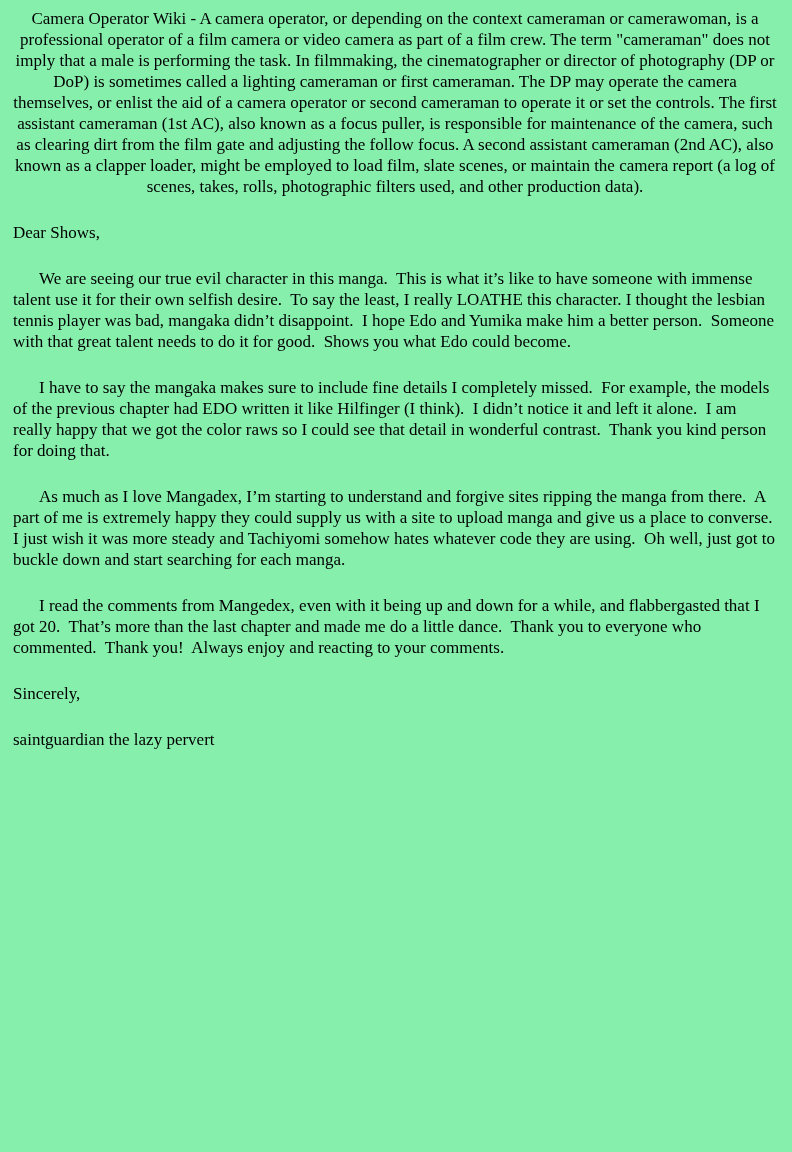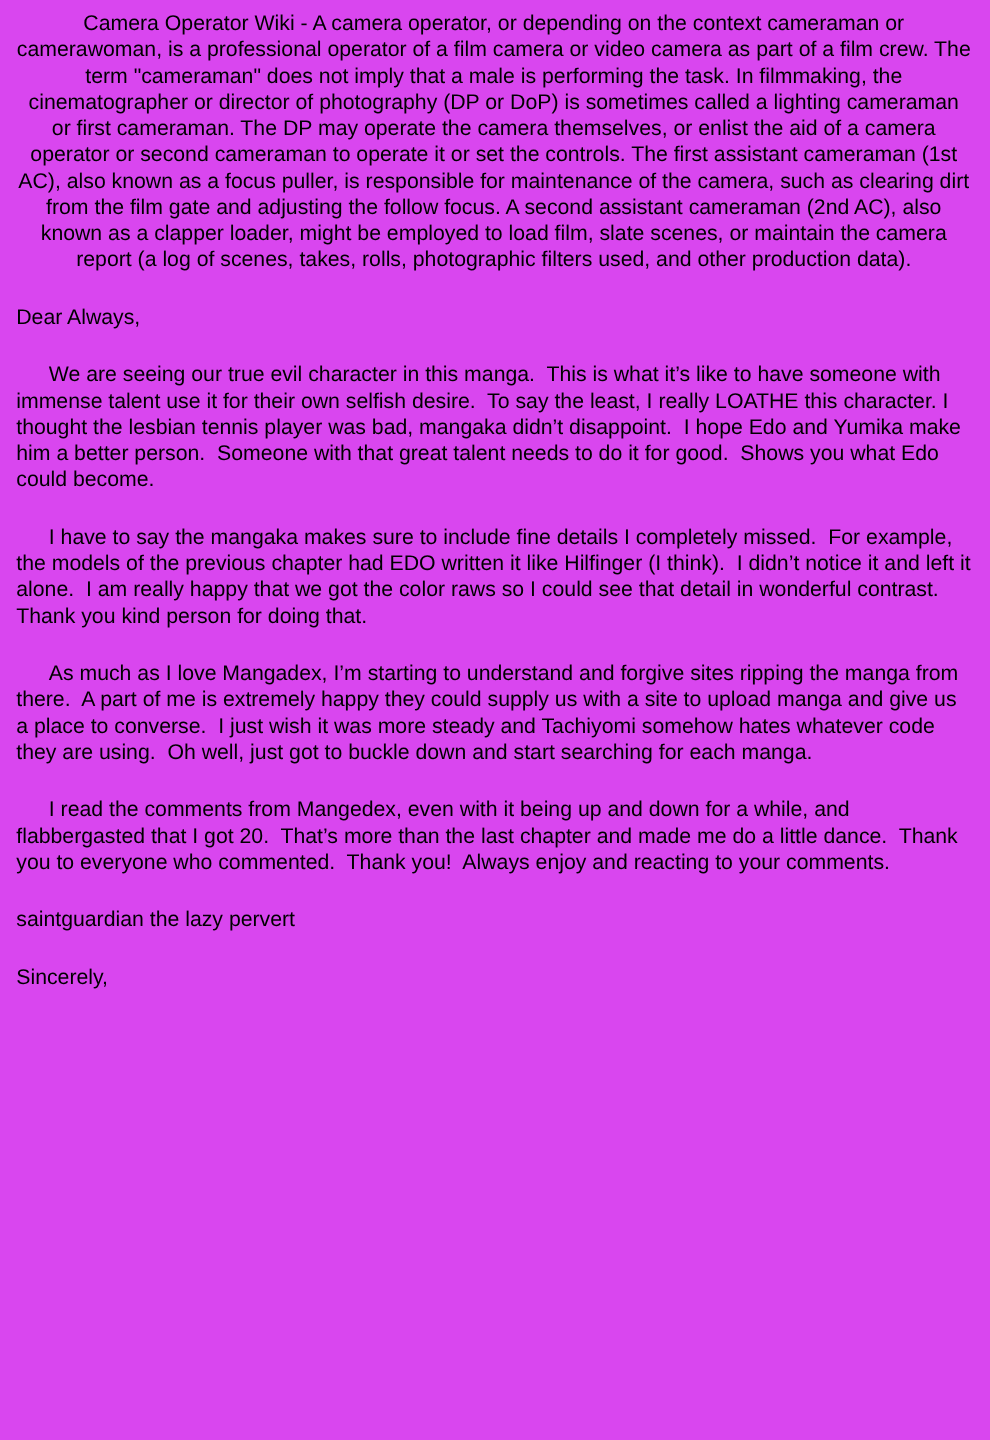--- a/index.html
+++ b/index.html
@@ -10,22 +10,22 @@
   body {
     width: 792px;
     height: 1152px;
     overflow: hidden;
   }
   .page {
     box-sizing: border-box;
     width: 792px;
     height: 1152px;
     padding: 8px 15px 0 13px;
-    background: #d946ef;
-    font-family: Liberation Sans, sans-serif;
+    background: #86efac;
+    font-family: Liberation Serif, serif;
     font-size: 17px;
     line-height: 21px;
     color: #000000;
   }
   .page p {
     margin: 0 0 25px 0;
     white-space: pre-wrap;
   }
   .para-centered {
     text-align: center;
@@ -33,26 +33,26 @@
   .para-indent {
     text-indent: 26px;
   }
 </style>
 </head>
 <body>
 
 <div class="page">
   <p class="para-centered">Camera Operator Wiki - A camera operator, or depending on the context cameraman or camerawoman, is a professional operator of a film camera or video camera as part of a film crew. The term "cameraman" does not imply that a male is performing the task. In filmmaking, the cinematographer or director of photography (DP or DoP) is sometimes called a lighting cameraman or first cameraman. The DP may operate the camera themselves, or enlist the aid of a camera operator or second cameraman to operate it or set the controls. The first assistant cameraman (1st AC), also known as a focus puller, is responsible for maintenance of the camera, such as clearing dirt from the film gate and adjusting the follow focus. A second assistant cameraman (2nd AC), also known as a clapper loader, might be employed to load film, slate scenes, or maintain the camera report (a log of scenes, takes, rolls, photographic filters used, and other production data).</p>
 
-  <p>Dear Always,</p>
+  <p>Dear Shows,</p>
 
   <p class="para-indent">We are seeing our true evil character in this manga.  This is what it’s like to have someone with immense talent use it for their own selfish desire.  To say the least, I really LOATHE this character. I thought the lesbian tennis player was bad, mangaka didn’t disappoint.  I hope Edo and Yumika make him a better person.  Someone with that great talent needs to do it for good.  Shows you what Edo could become.</p>
 
   <p class="para-indent">I have to say the mangaka makes sure to include fine details I completely missed.  For example, the models of the previous chapter had EDO written it like Hilfinger (I think).  I didn’t notice it and left it alone.  I am really happy that we got the color raws so I could see that detail in wonderful contrast.  Thank you kind person for doing that.</p>
 
   <p class="para-indent">As much as I love Mangadex, I’m starting to understand and forgive sites ripping the manga from there.  A part of me is extremely happy they could supply us with a site to upload manga and give us a place to converse.  I just wish it was more steady and Tachiyomi somehow hates whatever code they are using.  Oh well, just got to buckle down and start searching for each manga.</p>
 
   <p class="para-indent">I read the comments from Mangedex, even with it being up and down for a while, and flabbergasted that I got 20.  That’s more than the last chapter and made me do a little dance.  Thank you to everyone who commented.  Thank you!  Always enjoy and reacting to your comments.</p>
 
+  <p>Sincerely,</p>
+
   <p>saintguardian the lazy pervert</p>
-
-  <p>Sincerely,</p>
 </div>
 
 </body></html>

